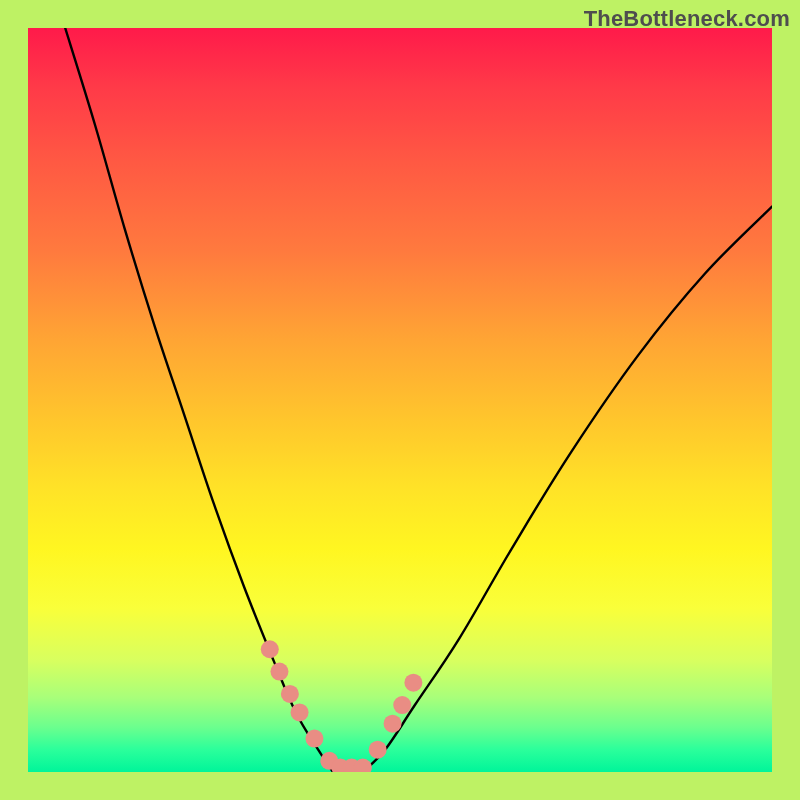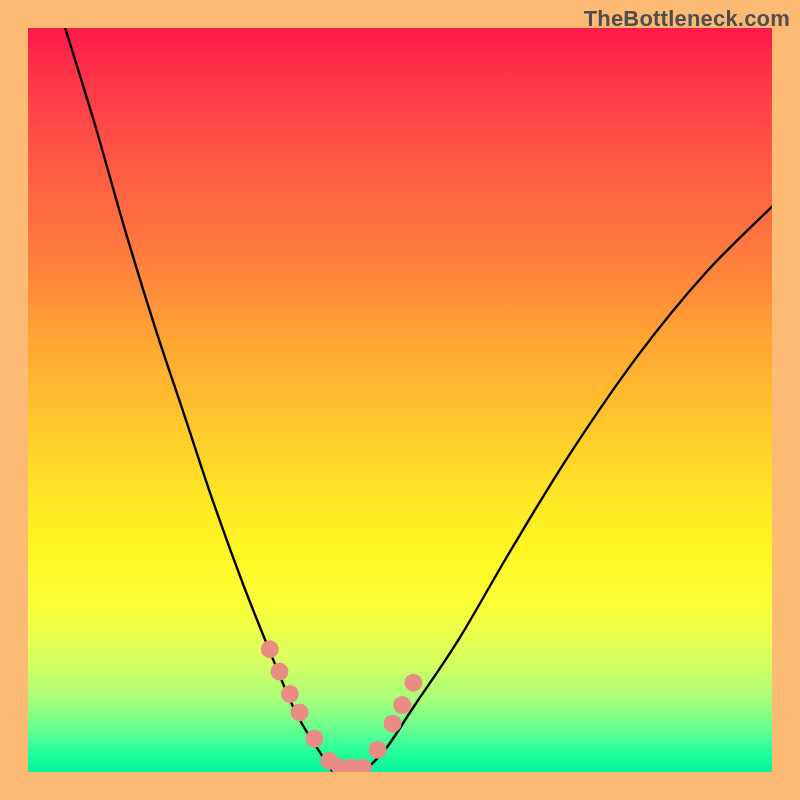--- a/index.html
+++ b/index.html
@@ -10,21 +10,21 @@
     background: #000;
     overflow: hidden;
     font-family: Arial, Helvetica, sans-serif;
   }
   .frame {
     position: absolute;
     top: 0;
     left: 0;
     width: 800px;
     height: 800px;
-    background: #fdba74;
+    background: #bef264;
   }
   .plot-area {
     position: absolute;
     top: 28px;
     left: 28px;
     width: 744px;
     height: 744px;
     overflow: hidden;
   }
   .gradient {

